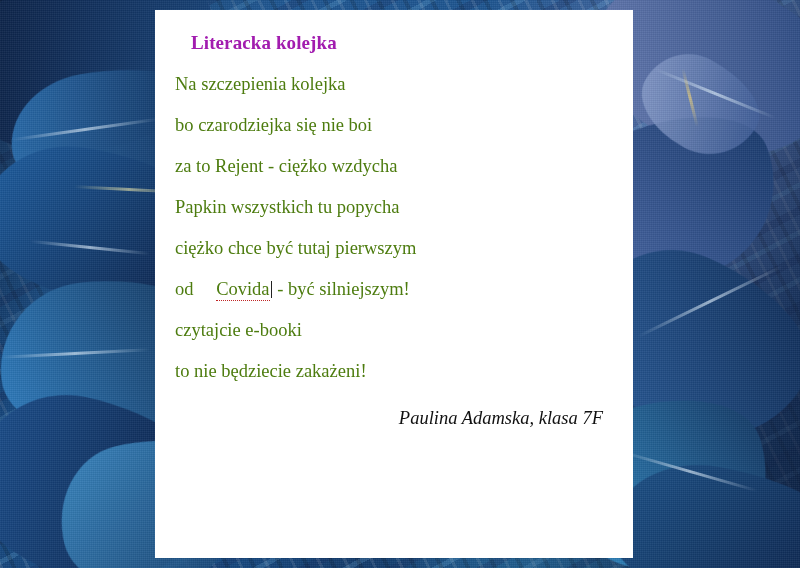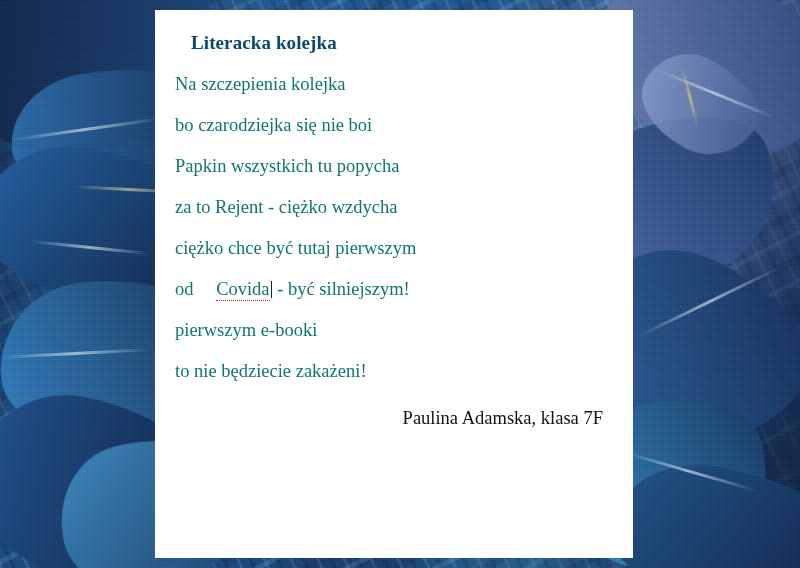--- a/index.html
+++ b/index.html
@@ -98,27 +98,27 @@
     width: 478px;
     height: 548px;
     background: #ffffff;
     box-sizing: border-box;
     padding: 22px 26px 14px 20px;
     overflow: hidden;
   }
   .poem-title {
     font-weight: bold;
     font-size: 19px;
-    color: #0c4a6e;
+    color: #a21caf;
     margin: 0 0 20px 16px;
     letter-spacing: 0.1px;
   }
   .poem-line {
     font-size: 18.5px;
-    color: #0f766e;
+    color: #4d7c0f;
     margin: 0 0 20px 0;
     white-space: pre;
   }
   .spell-word {
     border-bottom: 1.5px dotted #c02626;
     padding-bottom: 1px;
     margin-left: 18px;
   }
   .caret {
     display: inline-block;
@@ -127,20 +127,21 @@
     background: #222;
     vertical-align: -3px;
     margin: 0 1px;
   }
   .poem-author {
     font-size: 18.5px;
     color: #111111;
     text-align: right;
     margin-top: 26px;
     padding-right: 4px;
+    font-style: italic;
   }
 </style>
 </head>
 <body>
 
 <div class="canvas">
 
   <div class="bg">
     <div class="stroke s1"></div>
     <div class="stroke s2"></div>
@@ -163,25 +164,25 @@
     <div class="hl h7"></div>
     <div class="hl h8"></div>
     <div class="grain"></div>
   </div>
 
   <div class="poem-card">
     <div class="poem-title">Literacka kolejka</div>
 
     <div class="poem-line">Na szczepienia kolejka</div>
     <div class="poem-line">bo czarodziejka się nie boi</div>
+    <div class="poem-line">za to Rejent - ciężko wzdycha</div>
     <div class="poem-line">Papkin wszystkich tu popycha</div>
-    <div class="poem-line">za to Rejent - ciężko wzdycha</div>
     <div class="poem-line">ciężko chce być tutaj pierwszym</div>
 
     <div class="poem-line"><span>od </span><span class="spell-word">Covida</span><span class="caret"></span><span> - być silniejszym!</span></div>
 
-    <div class="poem-line">pierwszym e-booki</div>
+    <div class="poem-line">czytajcie e-booki</div>
     <div class="poem-line">to nie będziecie zakażeni!</div>
 
     <div class="poem-author">Paulina Adamska, klasa 7F</div>
   </div>
 
 </div>
 
 </body></html>

